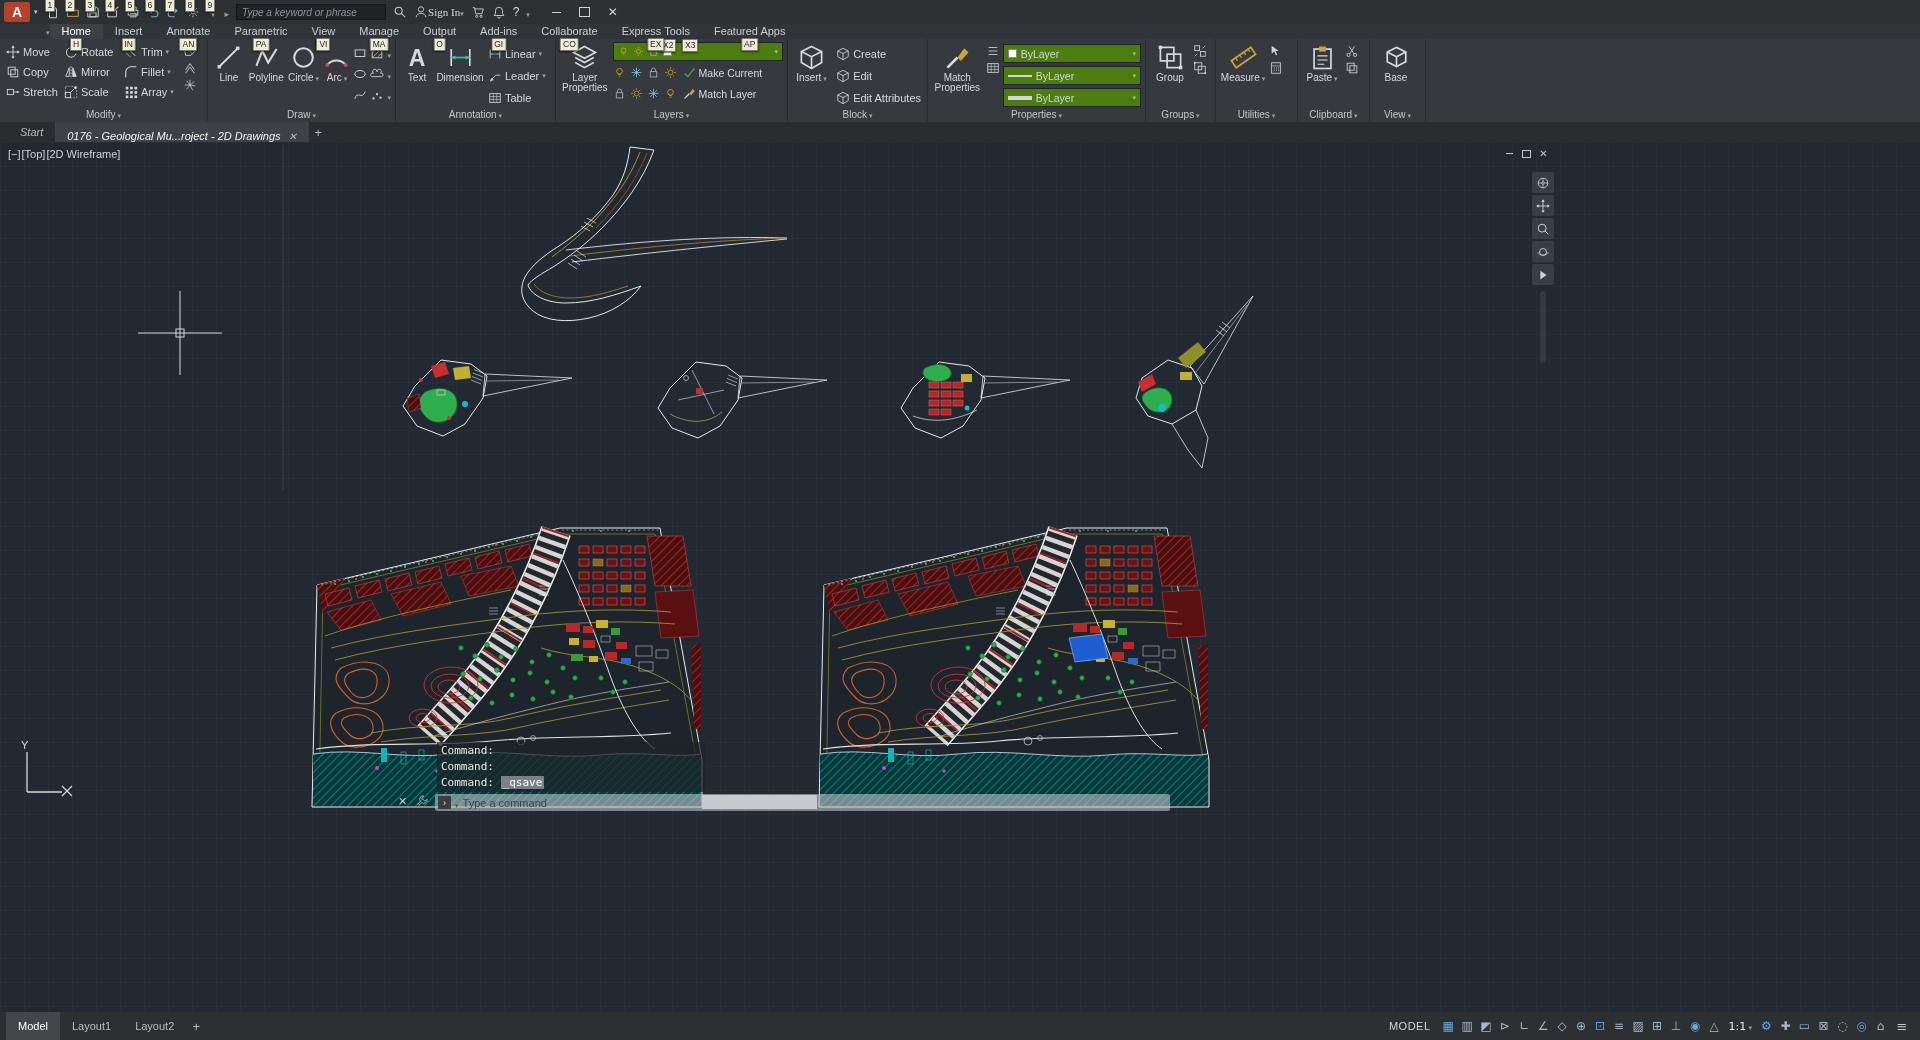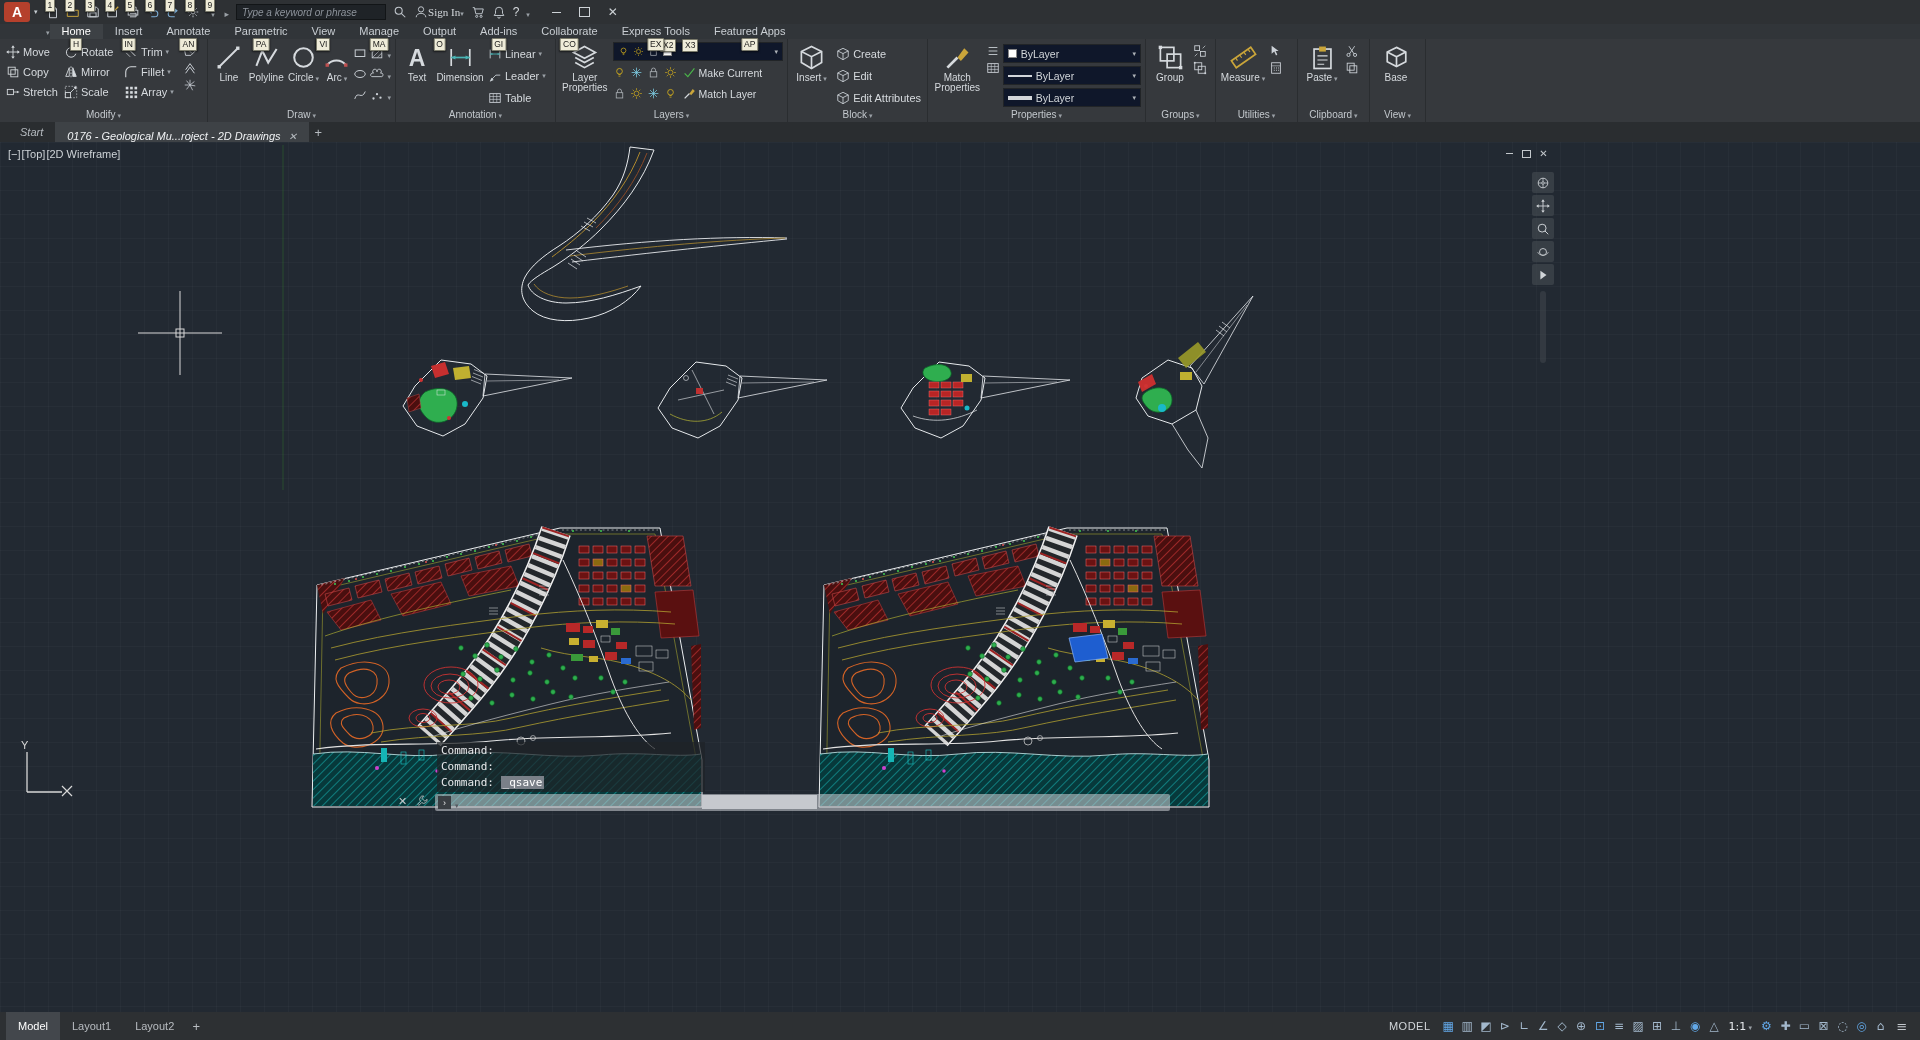--- a/index.html
+++ b/index.html
@@ -58,21 +58,21 @@
   .grid3 { display:grid; grid-template-columns:58px 60px 58px; grid-auto-rows:20px; align-items:center; }
   .sbtn { display:flex; align-items:center; gap:3px; height:19px; font-size:11px; color:#d6dade; padding:0 2px; white-space:nowrap; }
   .sbtn svg { width:14px; height:14px; flex:none; }
   .sbtn.has-dd::after { content:"▾"; font-size:7px; color:#9aa0a6; }
   .minicol { display:flex; flex-direction:column; gap:3px; padding-top:2px; }
   .minicol svg { width:14px; height:14px; color:#ccd1d7; }
   .minigrid { display:flex; flex-direction:column; gap:3px; padding-top:2px; }
   .minigrid .mrow { display:flex; align-items:center; gap:3px; }
   .minigrid svg { width:14px; height:14px; color:#ccd1d7; }
   .mrow .dd-mini::after { content:"▾"; font-size:7px; color:#9aa0a6; }
-  .combo { display:flex; align-items:center; gap:4px; background:#0f172a; border:1px solid #212427; height:19px; font-size:10.5px; color:#d2d6da; padding:0 4px; }
+  .combo { display:flex; align-items:center; gap:4px; background:#4d7c0f; border:1px solid #212427; height:19px; font-size:10.5px; color:#d2d6da; padding:0 4px; }
   .combo::after { content:"▾"; margin-left:auto; font-size:7px; color:#aeb3b8; }
   .sw-color { width:9px; height:9px; background:#fff; border:1px solid #808archive0; border:1px solid #888; flex:none; }
   .sw-line { width:24px; height:2px; background:#d2d6da; flex:none; }
   .sw-lw { width:24px; height:4px; background:#d2d6da; flex:none; }
   .layers-right { display:flex; flex-direction:column; gap:2px; width:172px; }
   .lrow { display:flex; align-items:center; gap:4px; }
   .lrow svg { width:13px; height:13px; }
   .c-gold { color:#caa53a; } .c-teal { color:#4ab5b5; } .c-blue { color:#7fb0d8; } .c-sun { color:#d8b21a; } .c-snow { color:#7fd0e8; }
 
   
@@ -1369,20 +1369,21 @@
       <div class="hline">Command:</div>
       <div class="hline"><span>Command:</span><span> </span><span class="cmd-hl">_qsave</span></div>
     </div>
     <span class="cmd-x"></span>
     <span class="cmd-wrench"><svg>
           <use href="#s-wrench"></use>
         </svg></span>
     <div class="cmd-field">
       <span class="cmd-chip"></span>
       <span class="cmd-chip-caret"></span>
+      <input class="cmd-input" placeholder="Type a command" style="">
     </div>
   </div>
 
   <div id="statusbar">
     <div style="display:flex">
 
         <div class="ltab" data-active="true">
           <span>Model</span>
         </div>
 

